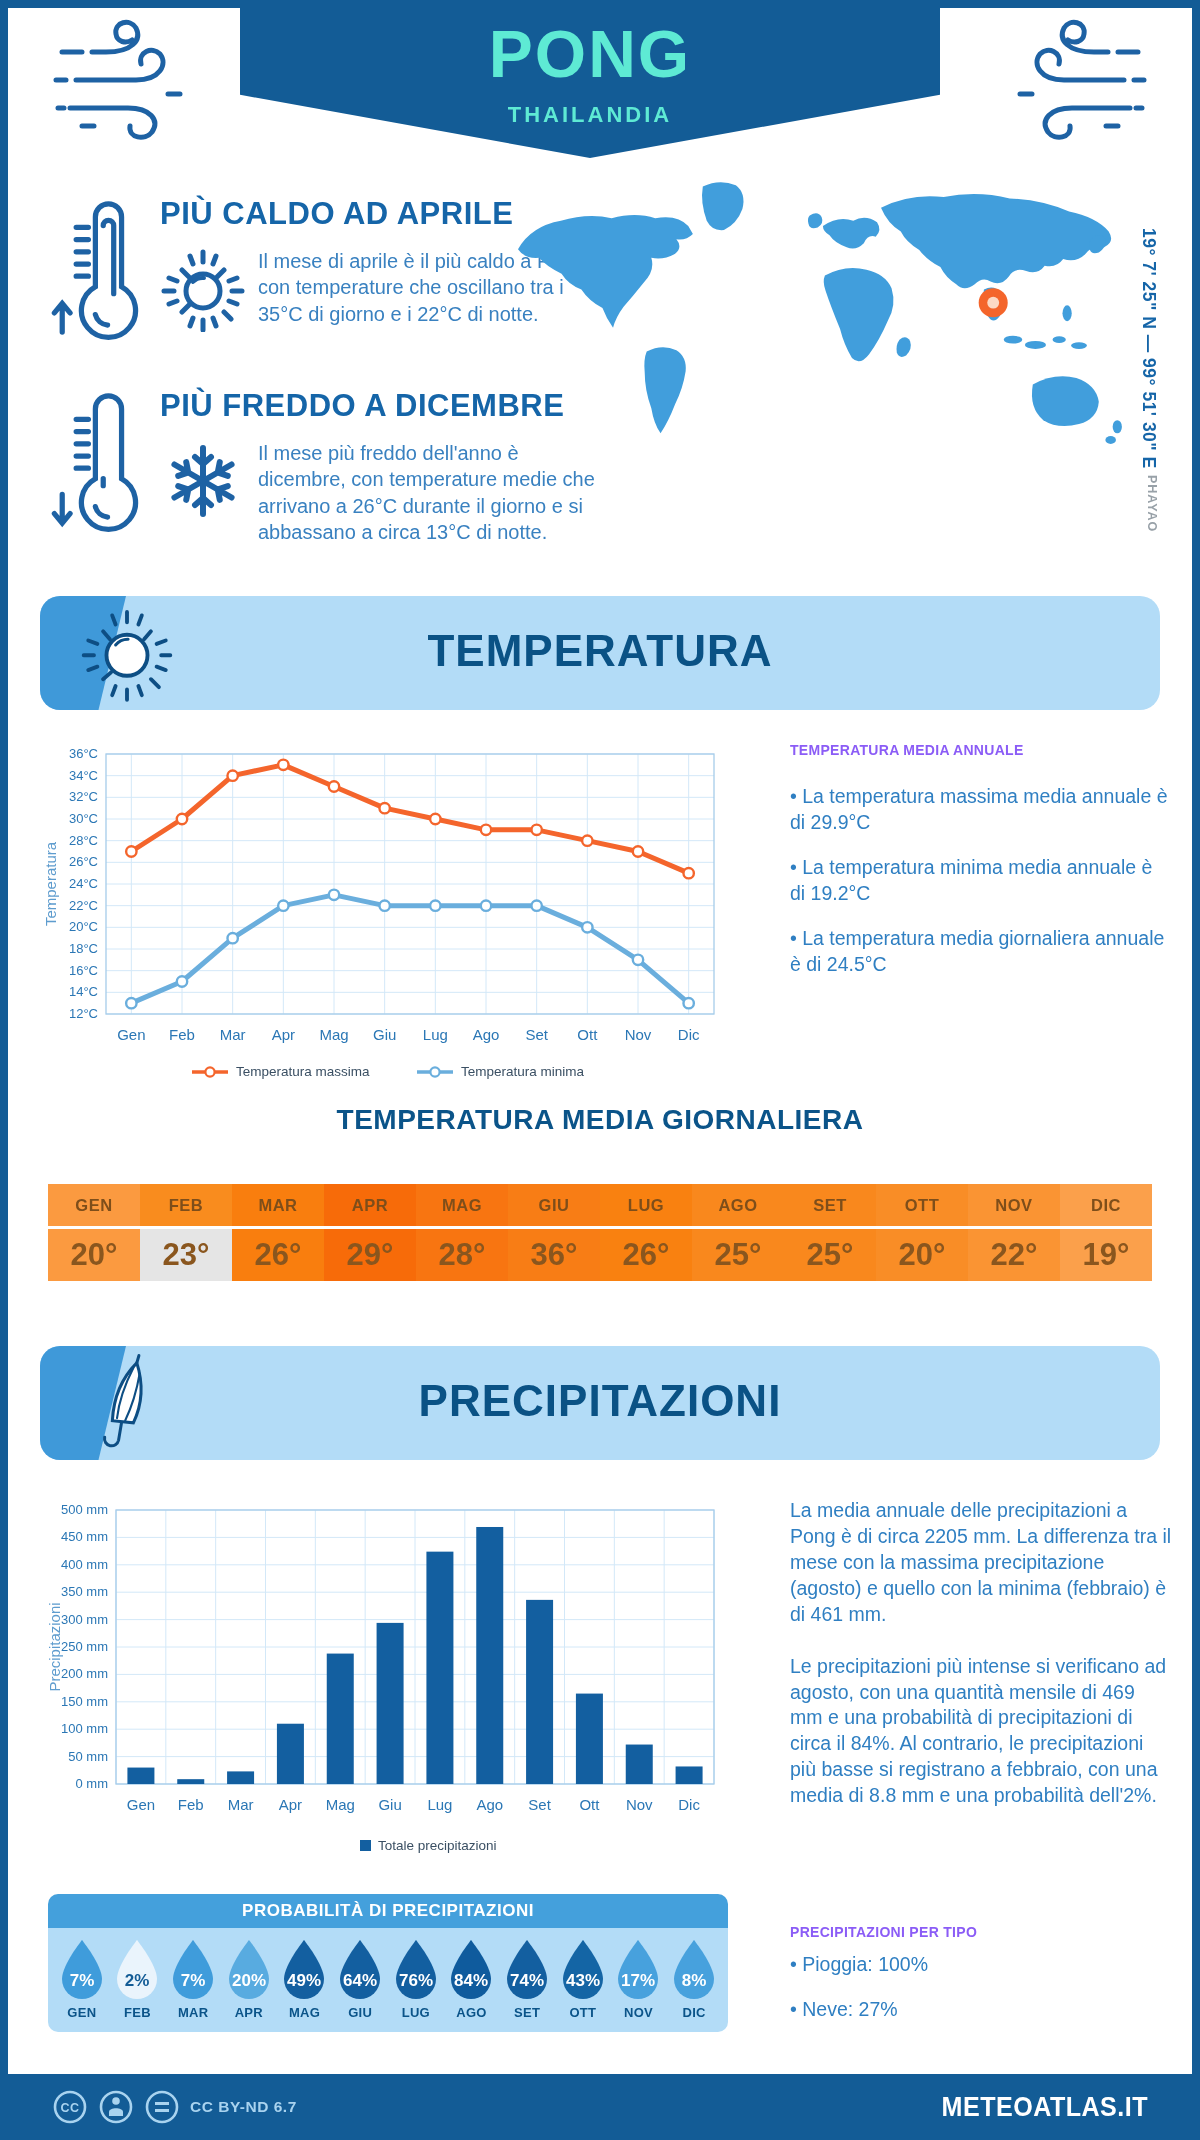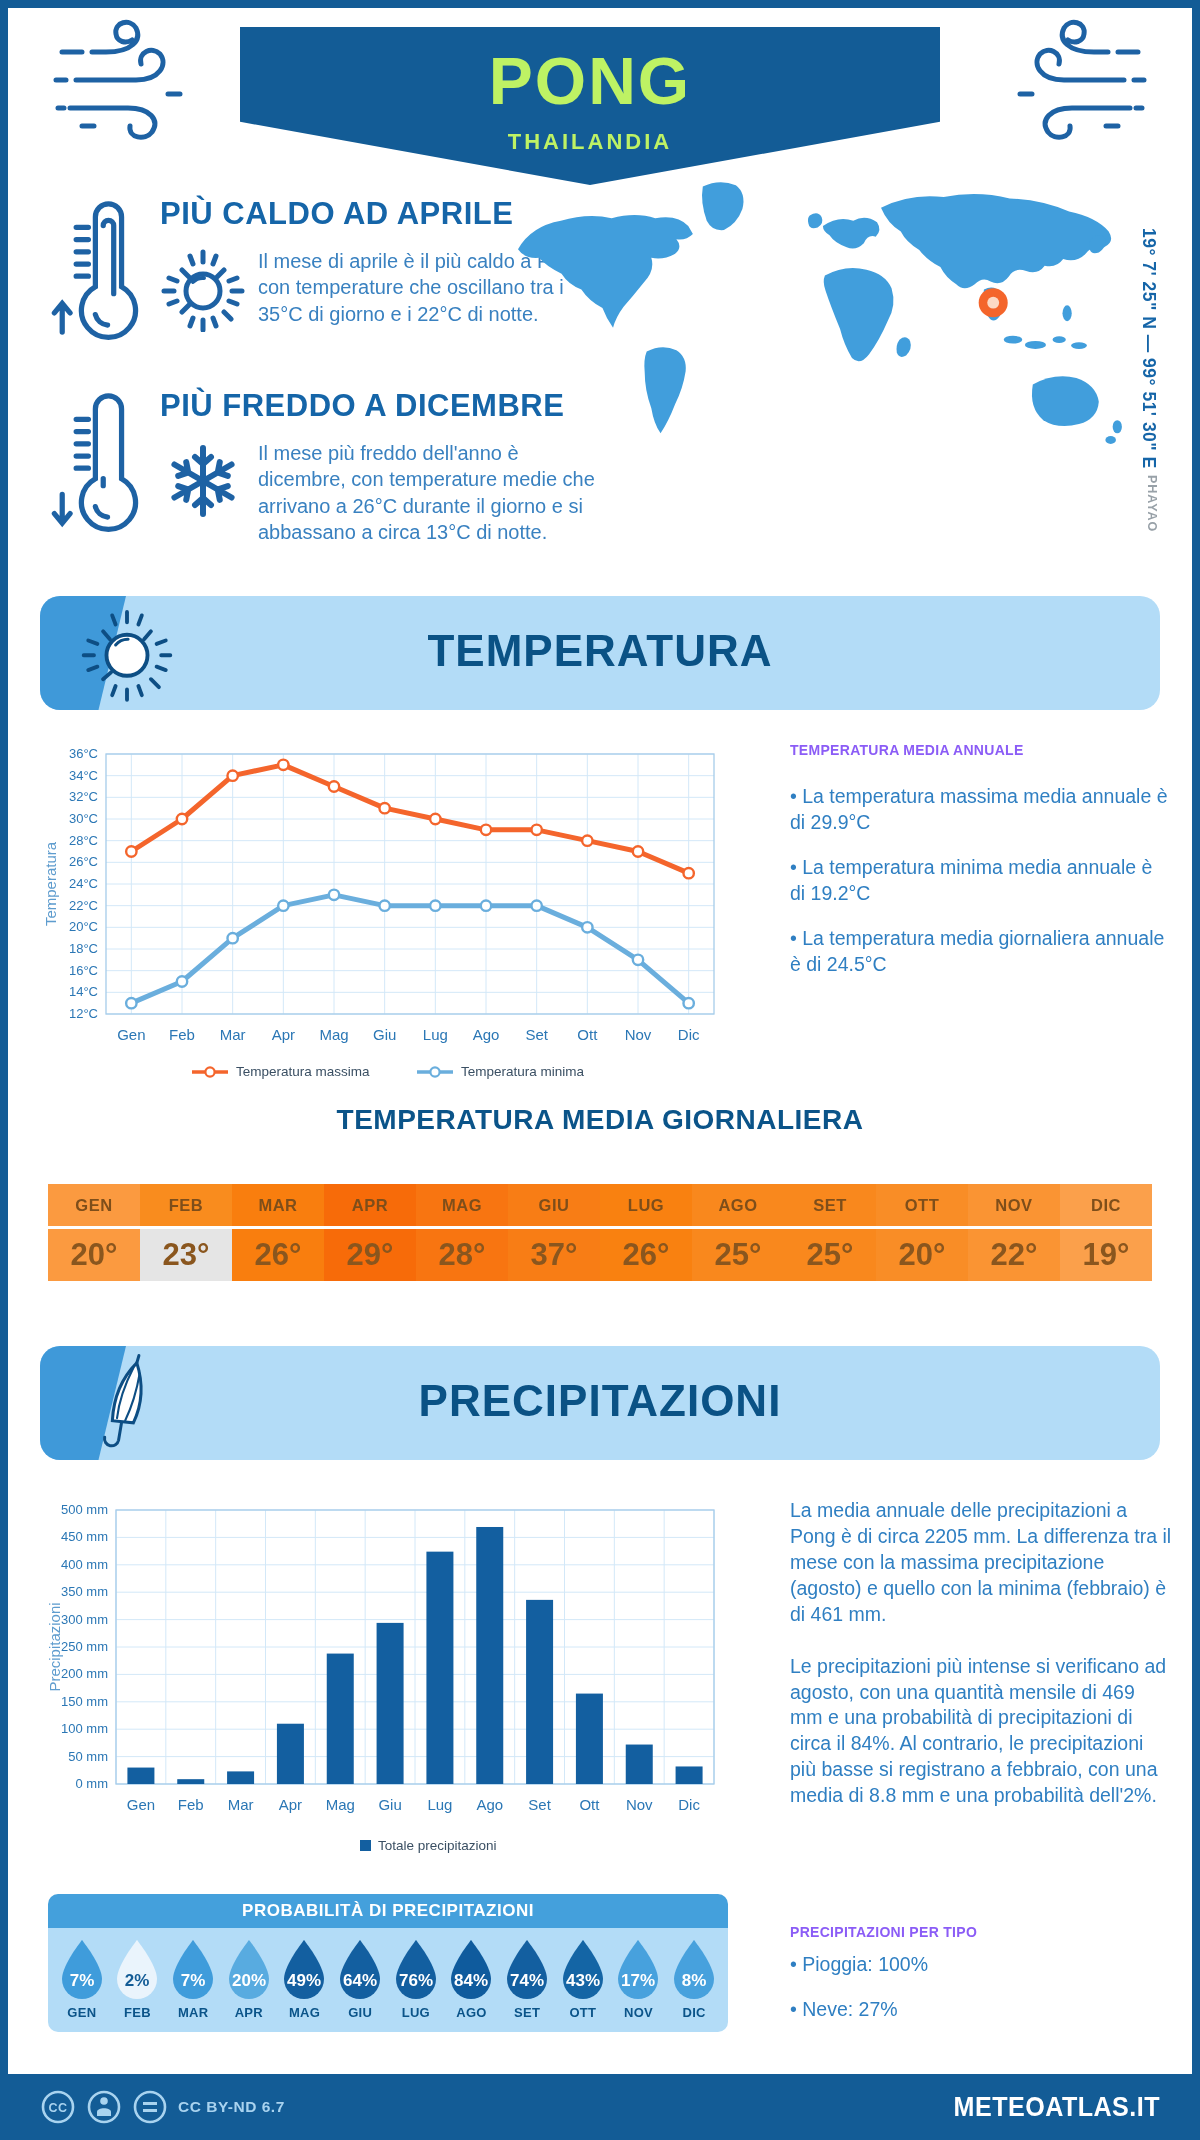--- a/index.html
+++ b/index.html
@@ -1,21 +1,21 @@
 <!DOCTYPE html>
 <html><head>
 <meta charset="utf-8">
 <style>
   html,body{margin:0;padding:0;background:#ffffff;}
   .page{position:relative;width:1200px;height:2140px;background:#fff;overflow:hidden;
         font-family:"Liberation Sans",sans-serif;}
   .strip{position:absolute;background:#135C96;}
   
   .banner{position:absolute;left:240px;top:0;width:700px;height:158px;background:#135C96;
-          clip-path:polygon(0 0,100% 0,100% 60%,50% 100%,0 60%);color:#bef264;text-align:center;margin-top:27px;}
+          clip-path:polygon(0 0,100% 0,100% 60%,50% 100%,0 60%);color:#5eead4;text-align:center;}
   .banner h1{margin:0;position:absolute;left:0;right:0;top:16px;font-size:66px;font-weight:bold;letter-spacing:2px;}
   .banner .sub{position:absolute;left:0;right:0;top:102px;font-size:22px;letter-spacing:3px;font-weight:bold;}
   .windbox{position:absolute;top:14px;width:160px;height:132px;}
   .windbox.rgt{transform:scaleX(-1);}
   
   .hl{position:absolute;display:flex;gap:14px;}
   .hl .thermo{flex:0 0 96px;}
   .hl h2{margin:0 0 10px 0;color:#1565A8;font-size:31px;font-weight:bold;letter-spacing:.5px;}
   .hl .row{display:flex;gap:12px;align-items:flex-start;}
   .hl .badge{flex:0 0 86px;margin-top:4px;}
@@ -53,21 +53,21 @@
   .r.v .hcell{font-size:31px;color:#8A561E;}
   
   .prob{position:absolute;left:48px;top:1894px;width:680px;border-radius:10px;overflow:hidden;}
   .prob .ph{height:34px;background:#44A0DC;color:#fff;display:flex;align-items:center;justify-content:center;
             font-size:17px;font-weight:bold;letter-spacing:.5px;}
   .prob .pb{background:#B3DCF7;display:grid;grid-template-columns:repeat(12,1fr);padding:10px 6px 12px 6px;}
   .drop{display:flex;flex-direction:column;align-items:center;}
   .drop .mon{margin-top:5px;font-size:13px;font-weight:bold;color:#0B5489;letter-spacing:.3px;}
   
   .footer{position:absolute;left:0;top:2074px;width:1200px;height:66px;background:#135C96;
-          display:flex;align-items:center;justify-content:space-between;padding:0 40px;box-sizing:border-box;}
+          display:flex;align-items:center;justify-content:space-between;padding:0 52px;box-sizing:border-box;}
   .lic{display:flex;align-items:center;gap:10px;color:#A9D3EF;font-weight:bold;font-size:15.5px;letter-spacing:.5px;}
   .site{color:#fff;font-weight:bold;font-size:27px;letter-spacing:.5px;transform:scaleX(.93);transform-origin:right center;}
 </style>
 </head>
 <body>
 
 <div class="page">
 
   <div class="strip" style="left:0;top:0;width:1200px;height:8px"></div>
   <div class="strip" style="left:0;top:0;width:8px;height:2140px"></div>
@@ -314,21 +314,21 @@
         <div class="hcell" style="background: rgb(249, 141, 38);">OTT</div>
         <div class="hcell" style="background: rgb(250, 148, 51);">NOV</div>
         <div class="hcell" style="background: rgb(251, 160, 75);">DIC</div>
       </div>
     <div class="r v" id="heat-values">
         <div class="hcell" style="background: rgb(251, 154, 64);">20°</div>
         <div class="hcell" style="background: #e5e5e5;">23°</div>
         <div class="hcell" style="background: rgb(249, 126, 14);">26°</div>
         <div class="hcell" style="background: rgb(247, 107, 9);">29°</div>
         <div class="hcell" style="background: rgb(248, 117, 17);">28°</div>
-        <div class="hcell" style="background: rgb(248, 125, 21);">37°</div>
+        <div class="hcell" style="background: rgb(248, 125, 21);">36°</div>
         <div class="hcell" style="background: rgb(249, 129, 16);">26°</div>
         <div class="hcell" style="background: rgb(249, 136, 29);">25°</div>
         <div class="hcell" style="background: rgb(249, 136, 29);">25°</div>
         <div class="hcell" style="background: rgb(249, 141, 38);">20°</div>
         <div class="hcell" style="background: rgb(250, 148, 51);">22°</div>
         <div class="hcell" style="background: rgb(251, 160, 75);">19°</div>
       </div>
   </div>
 
   <div class="band" style="top:1346px">

